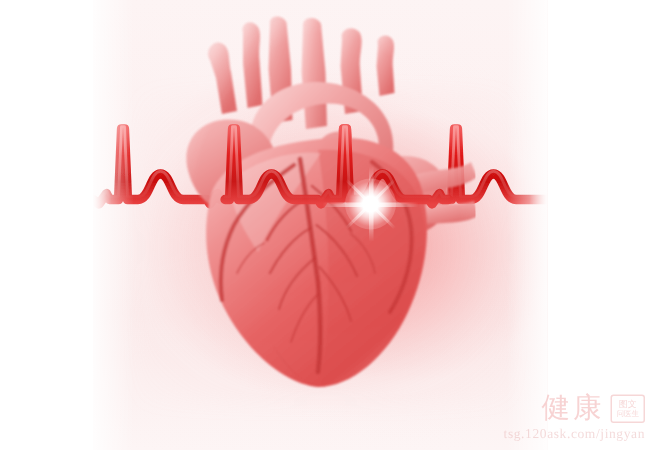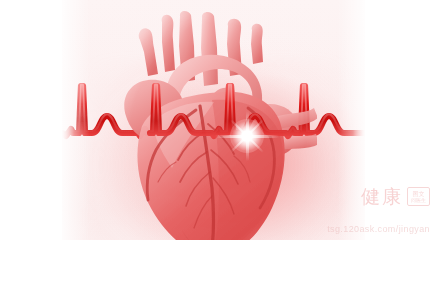--- a/index.html
+++ b/index.html
@@ -1,19 +1,19 @@
 <!DOCTYPE html>
 <html><head>
 <meta charset="utf-8">
 <title>Heart ECG Illustration</title>
 <style>
   html,body{margin:0;padding:0;background:#ffffff;}
   body{width:436px;height:300px;overflow:hidden;
        font-family:"Liberation Sans","DejaVu Sans",sans-serif;}
-  #stage{position:relative;width:436px;height:240px;background:#ffffff;overflow:hidden;}
+  #stage{position:relative;width:436px;height:300px;background:#ffffff;overflow:hidden;}
 
   
   #panel{position:absolute;left:62px;top:0;width:303px;height:300px;
          background:
            radial-gradient(ellipse 150px 130px at 205px 165px, rgba(244,150,150,0.55) 0%, rgba(248,185,185,0.30) 45%, rgba(252,225,225,0.10) 70%, rgba(255,255,255,0) 100%),
            radial-gradient(ellipse 190px 190px at 140px 150px, rgba(250,205,205,0.40) 0%, rgba(255,240,240,0.12) 60%, rgba(255,255,255,0) 100%),
            linear-gradient(180deg,#fdf4f4 0%,#fcf0f0 40%,#fbecec 70%,#fdf5f5 100%);
          overflow:hidden;}
 
   
@@ -41,22 +41,22 @@
   
   #watermark{position:absolute;right:6px;bottom:6px;text-align:right;
      opacity:0.5;user-select:none;}
   #wm-row{display:flex;align-items:center;gap:4px;justify-content:flex-end;}
   #wm-main,#wm-main2{font-size:19px;letter-spacing:2px;color:#f0a8a8;
      font-family:"DejaVu Sans","Liberation Sans",sans-serif;line-height:1;}
   #wm-badge{width:21px;height:17px;border:1.5px solid #eeb0b0;border-radius:2px;
      display:flex;flex-direction:column;justify-content:center;align-items:center;gap:1px;}
   #wm-badge .b1{font-size:6px;color:#eeb0b0;line-height:1;}
   #wm-badge .b2{font-size:5px;color:#eeb0b0;line-height:1;}
-  #wm-url{font-size:9px;color:#e9b8b8;letter-spacing:0.4px;margin-top:18px;
-     font-family:Liberation Sans, sans-serif;}
+  #wm-url{font-size:9px;color:#e9b8b8;letter-spacing:0.4px;margin-top:2px;
+     font-family:Liberation Serif, serif;}
 </style>
 </head>
 <body>
 
 <div id="stage">
 
   <div id="panel">
 
     <div id="heartglow"></div>
 

